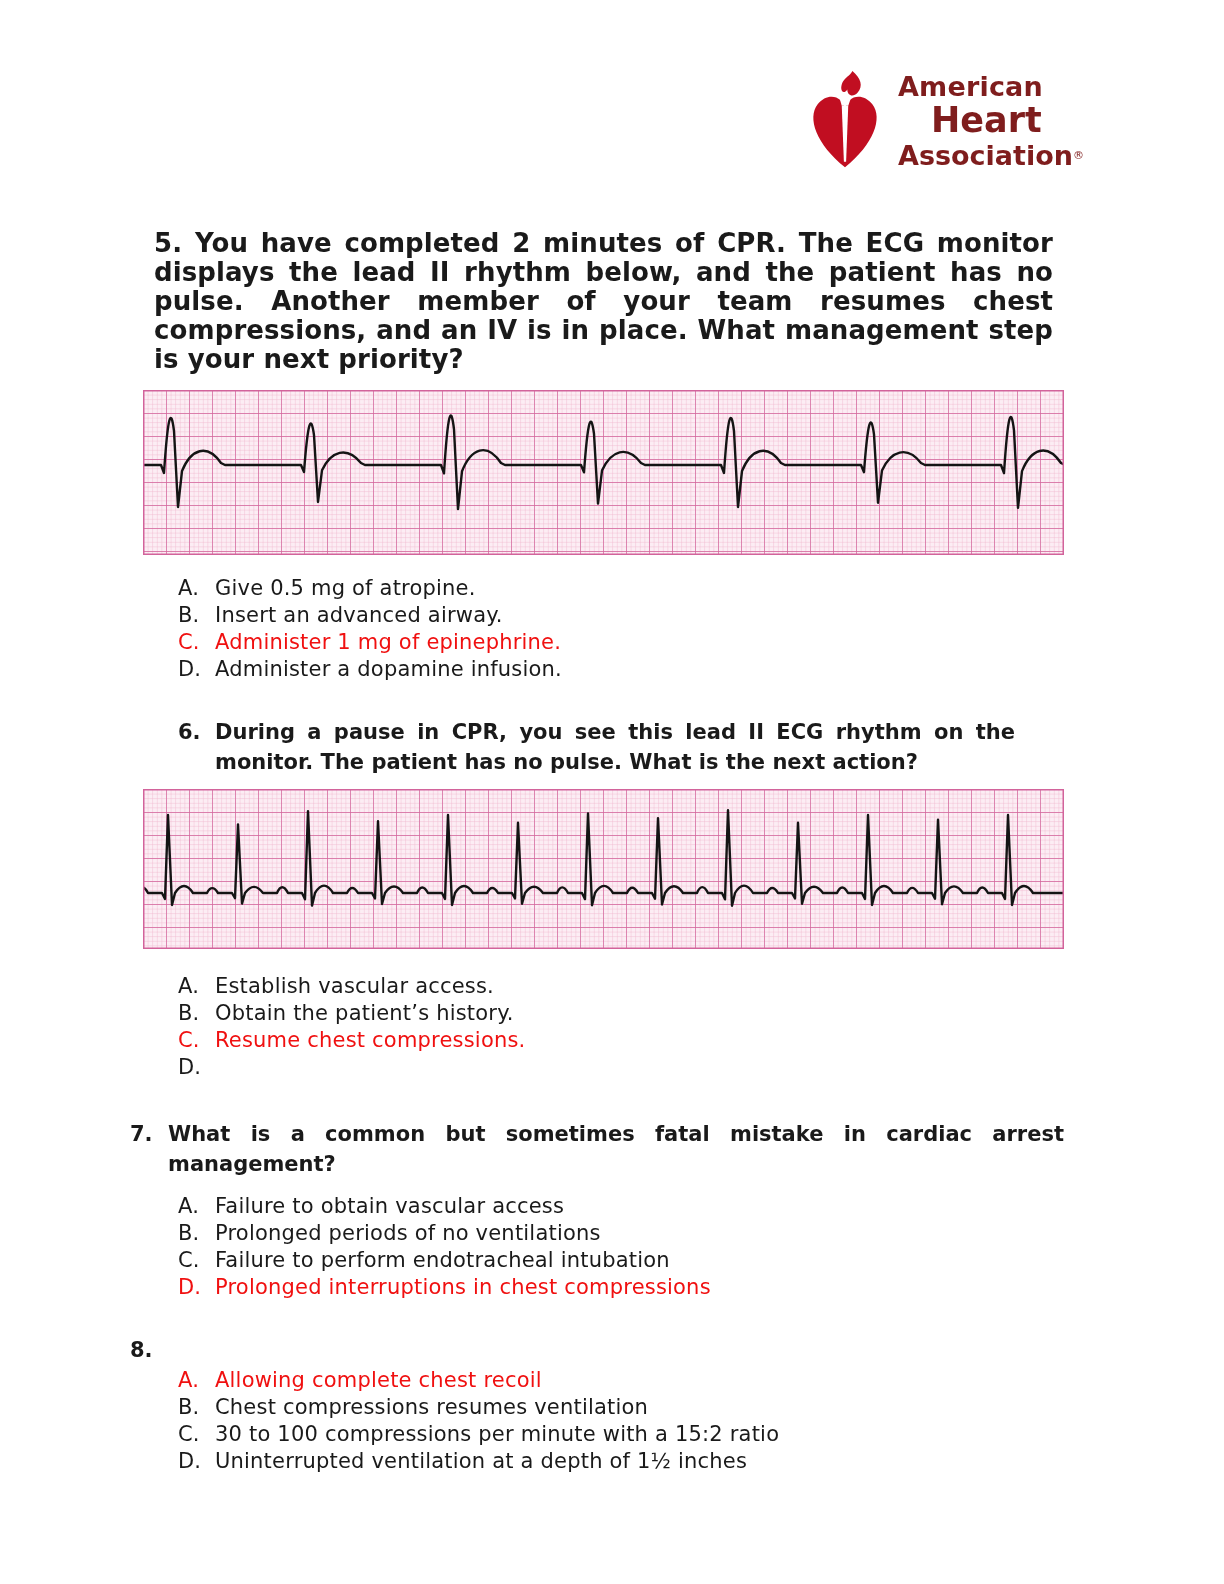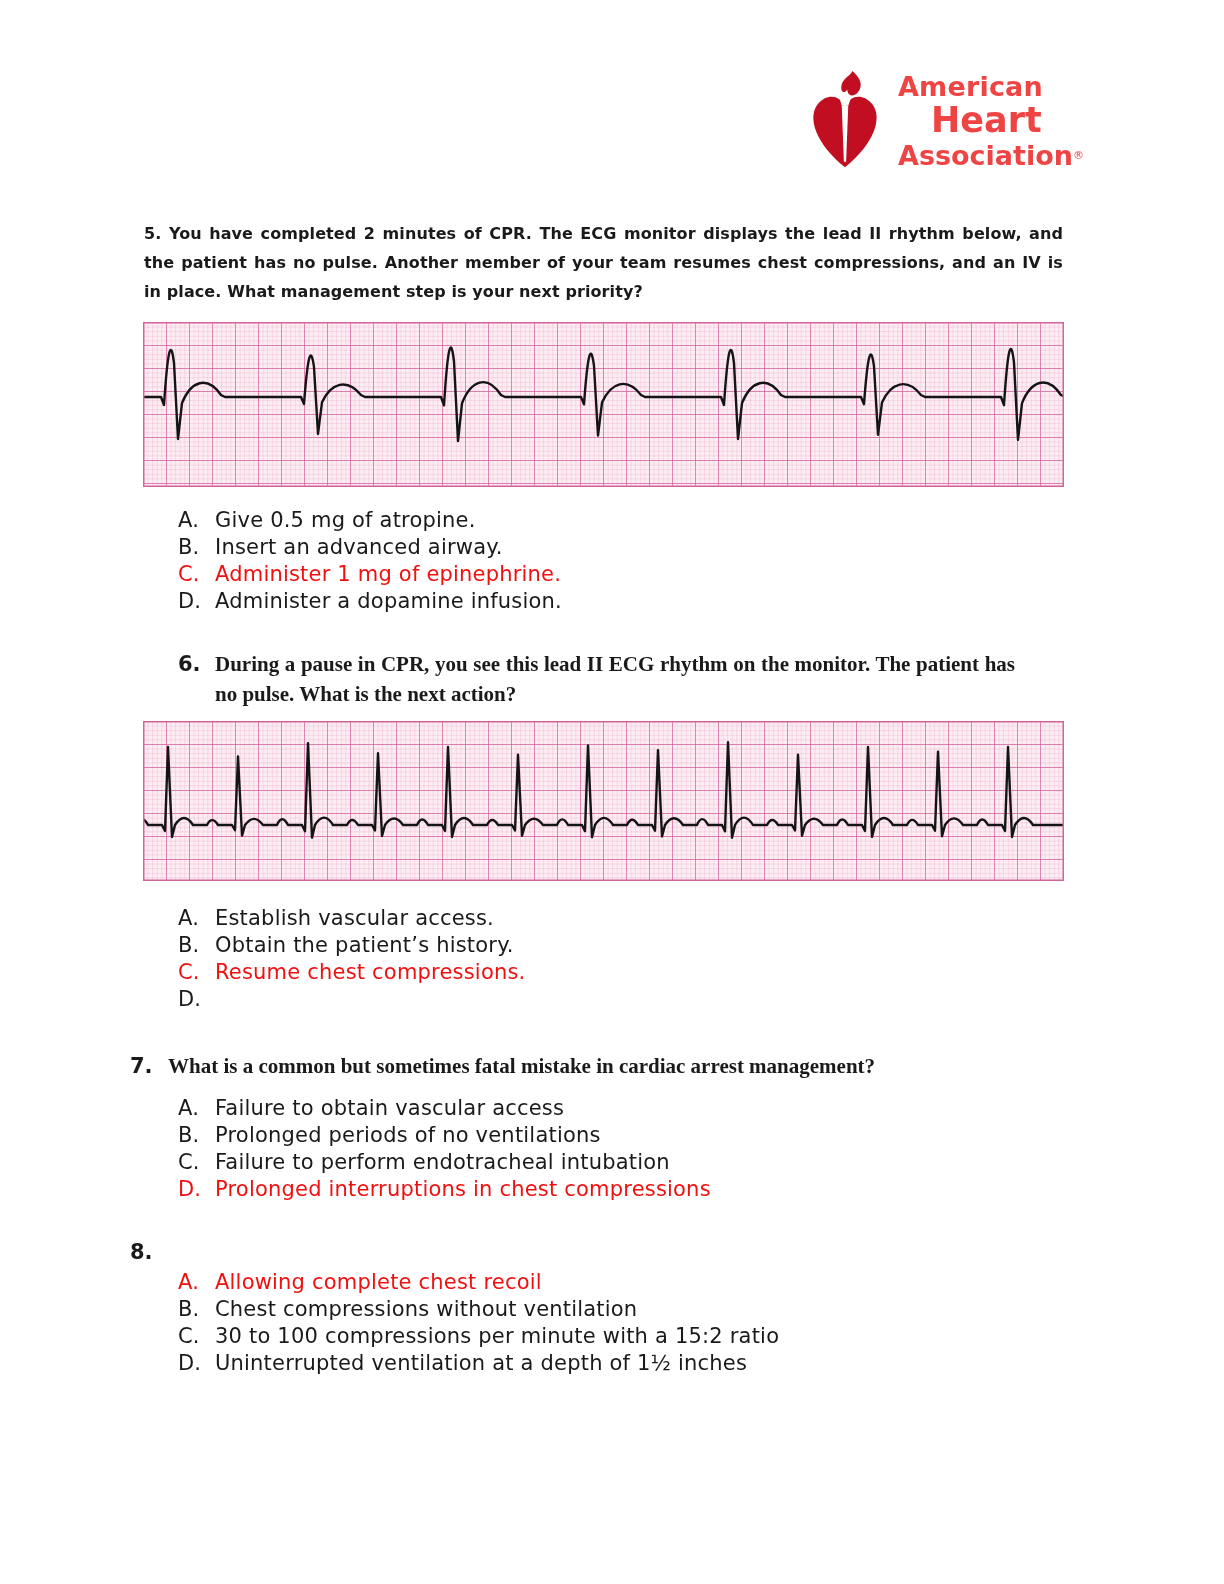--- a/index.html
+++ b/index.html
@@ -9,40 +9,40 @@
     background: #ffffff;
     font-family: "DejaVu Sans", "Liberation Sans", sans-serif;
     color: #1a1a1a;
     position: relative;
     overflow: hidden;
   }
   .page { position: relative; width: 1224px; height: 1584px; background:#fff; }
 
   
   .logo { position: absolute; left: 804px; top: 70px; display: flex; align-items: center; gap: 12px; }
-  .logo-text { line-height: 1; color: #ef4444; font-weight: bold; }
+  .logo-text { line-height: 1; color: #7f1d1d; font-weight: bold; }
   .lt1 { font-size: 27px; letter-spacing: 0.2px; }
   .lt2 { font-size: 35px; margin-top: 3px; margin-left: 33px; }
   .lt3 { font-size: 27px; margin-top: 4px; }
   .reg { font-size: 11px; vertical-align: 6px; font-weight: normal; }
 
   
   .content { position: absolute; left: 143px; top: 218px; width: 921px; }
 
   .qpara {
-    margin: 1px;
+    margin: 11px;
     font-weight: bold;
-    font-size: 16px;
+    font-size: 26px;
     line-height: 29px;
     text-align: justify;
     letter-spacing: 0.1px;
   }
   .qrow { display: flex; font-weight: bold; font-size: 21px; line-height: 30px; }
   .qnum { flex: 0 0 37px; }
-  .qbody { text-align: justify; font-family: Liberation Serif, serif; }
+  .qbody { text-align: justify; }
   .q6row { padding-left: 35px; margin-top: 34px; }
   .q6row .qbody { max-width: 800px; }
   .q7row { margin-left: -13px; margin-top: 38px; }
   .q7row .qnum { flex: 0 0 38px; }
   .q8row { margin-left: -13px; margin-top: 34px; }
   .q8row .qnum { flex: 0 0 38px; }
 
   .ecg-strip { margin-top: 16px; line-height: 0; }
   .ecg-strip.second { margin-top: 12px; }
   .ecg-bg { fill: #fcedf4; }
@@ -187,21 +187,21 @@
       <div class="qrow q8row">
         <span class="qnum">8.</span>
       </div>
       <div class="options o8">
         <div class="opt correct">
             <span class="olabel">A.</span>
             <span class="otext">Allowing complete chest recoil</span>
           </div>
         <div class="opt">
             <span class="olabel">B.</span>
-            <span class="otext">Chest compressions without ventilation</span>
+            <span class="otext">Chest compressions resumes ventilation</span>
           </div>
         <div class="opt">
             <span class="olabel">C.</span>
             <span class="otext">30 to 100 compressions per minute with a 15:2 ratio</span>
           </div>
         <div class="opt">
             <span class="olabel">D.</span>
             <span class="otext">Uninterrupted ventilation at a depth of 1½ inches</span>
           </div>
       </div>

